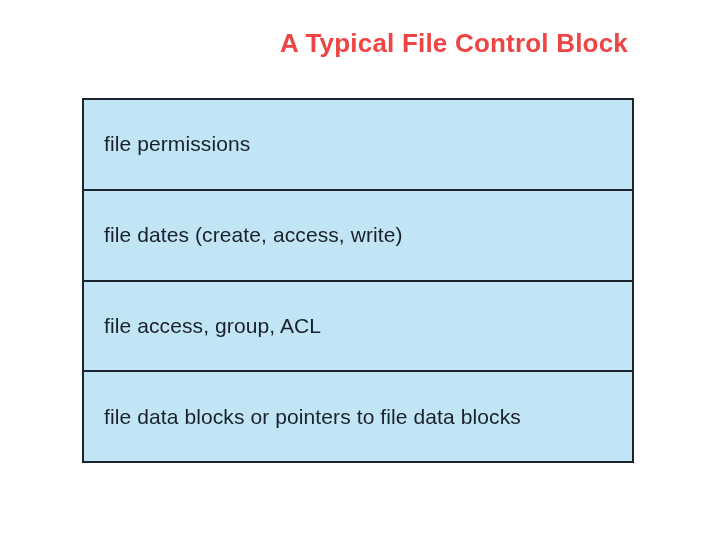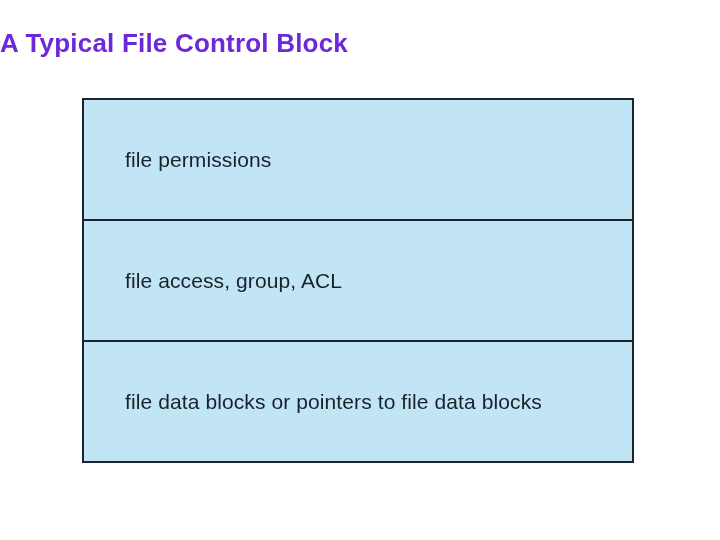--- a/index.html
+++ b/index.html
@@ -16,26 +16,26 @@
     width: 720px;
     height: 540px;
     background: #ffffff;
     overflow: hidden;
   }
   #slide-title {
     position: absolute;
     left: 0;
     top: 28px;
     width: 628px;
-    text-align: left;
+    text-align: right;
     font-family: "Liberation Sans", sans-serif;
     font-size: 26px;
     font-weight: bold;
     letter-spacing: 0.2px;
-    color: #6d28d9;
+    color: #ef4444;
     white-space: nowrap;
     line-height: 30px;
   }
   #fcb-table {
     position: absolute;
     left: 82px;
     top: 98px;
     width: 552px;
     height: 365px;
     box-sizing: border-box;
@@ -45,21 +45,21 @@
     flex-direction: column;
   }
   .fcb-row {
     flex: 1 1 0;
     min-height: 0;
     box-sizing: border-box;
     background: #c2e5f6;
     border-bottom: 2px solid #1b242e;
     display: flex;
     align-items: center;
-    padding-left: 41px;
+    padding-left: 20px;
     padding-right: 12px;
   }
   .fcb-row.last {
     border-bottom: none;
     border-radius: 7px;
   }
   .fcb-label {
     font-family: "Liberation Sans", sans-serif;
     font-size: 21px;
     font-weight: normal;
@@ -75,20 +75,23 @@
 <div id="slide">
 
   <div id="slide-title">A Typical File Control Block</div>
 
   <div id="fcb-table">
 
     <div class="fcb-row">
       <span class="fcb-label">file permissions</span>
     </div>
 
+    <div class="fcb-row">
+      <span class="fcb-label">file dates (create, access, write)</span>
+    </div>
 
     <div class="fcb-row">
       <span class="fcb-label">file access, group, ACL</span>
     </div>
 
 
     <div class="fcb-row last">
       <span class="fcb-label">file data blocks or pointers to file data blocks</span>
     </div>
 

